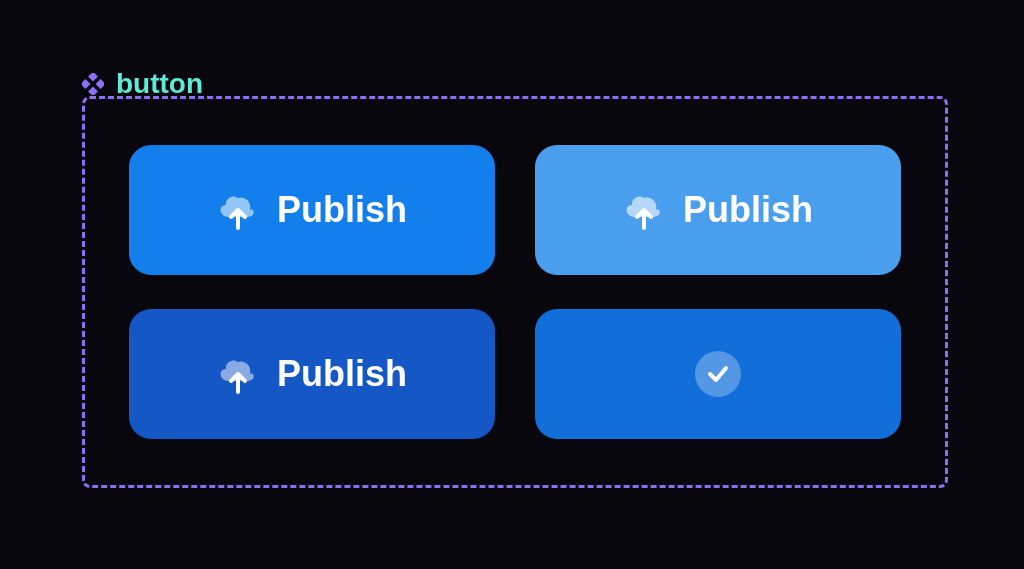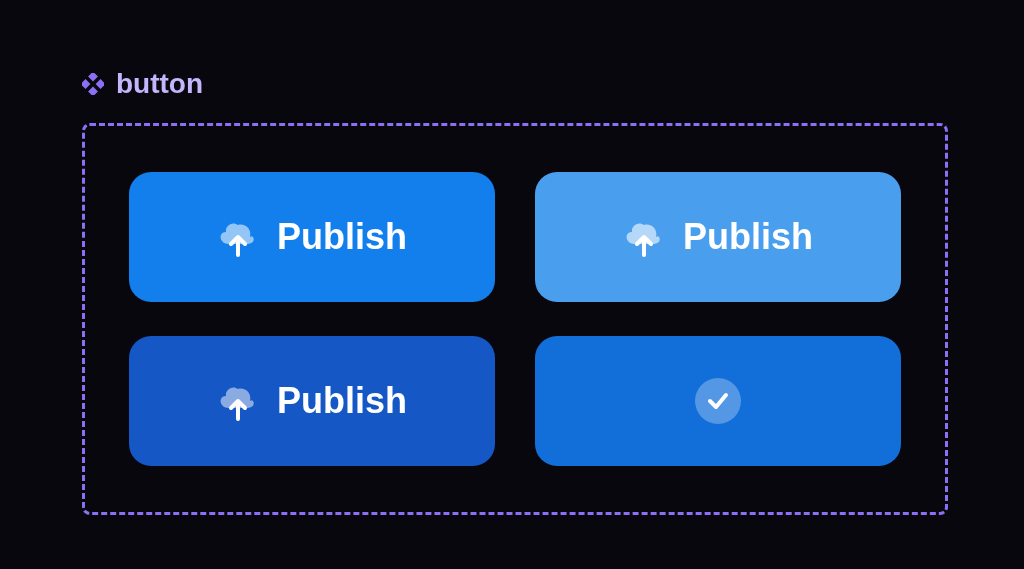--- a/index.html
+++ b/index.html
@@ -23,27 +23,27 @@
       gap: 12px;
     }
     .component-icon {
       width: 22px;
       height: 22px;
       display: flex;
       align-items: center;
       justify-content: center;
     }
     .component-title {
-      color: #c4b5fd;
+      color: #5eead4;
       font-size: 28px;
       font-weight: 600;
     }
     .component-frame {
       position: absolute;
-      top: 123px;
+      top: 96px;
       left: 82px;
       width: 866px;
       height: 392px;
       border: 3px dashed #8b6ff5;
       border-radius: 8px;
       padding: 46px 44px;
       display: grid;
       grid-template-columns: 1fr 1fr;
       grid-template-rows: 1fr 1fr;
       gap: 34px 40px;

